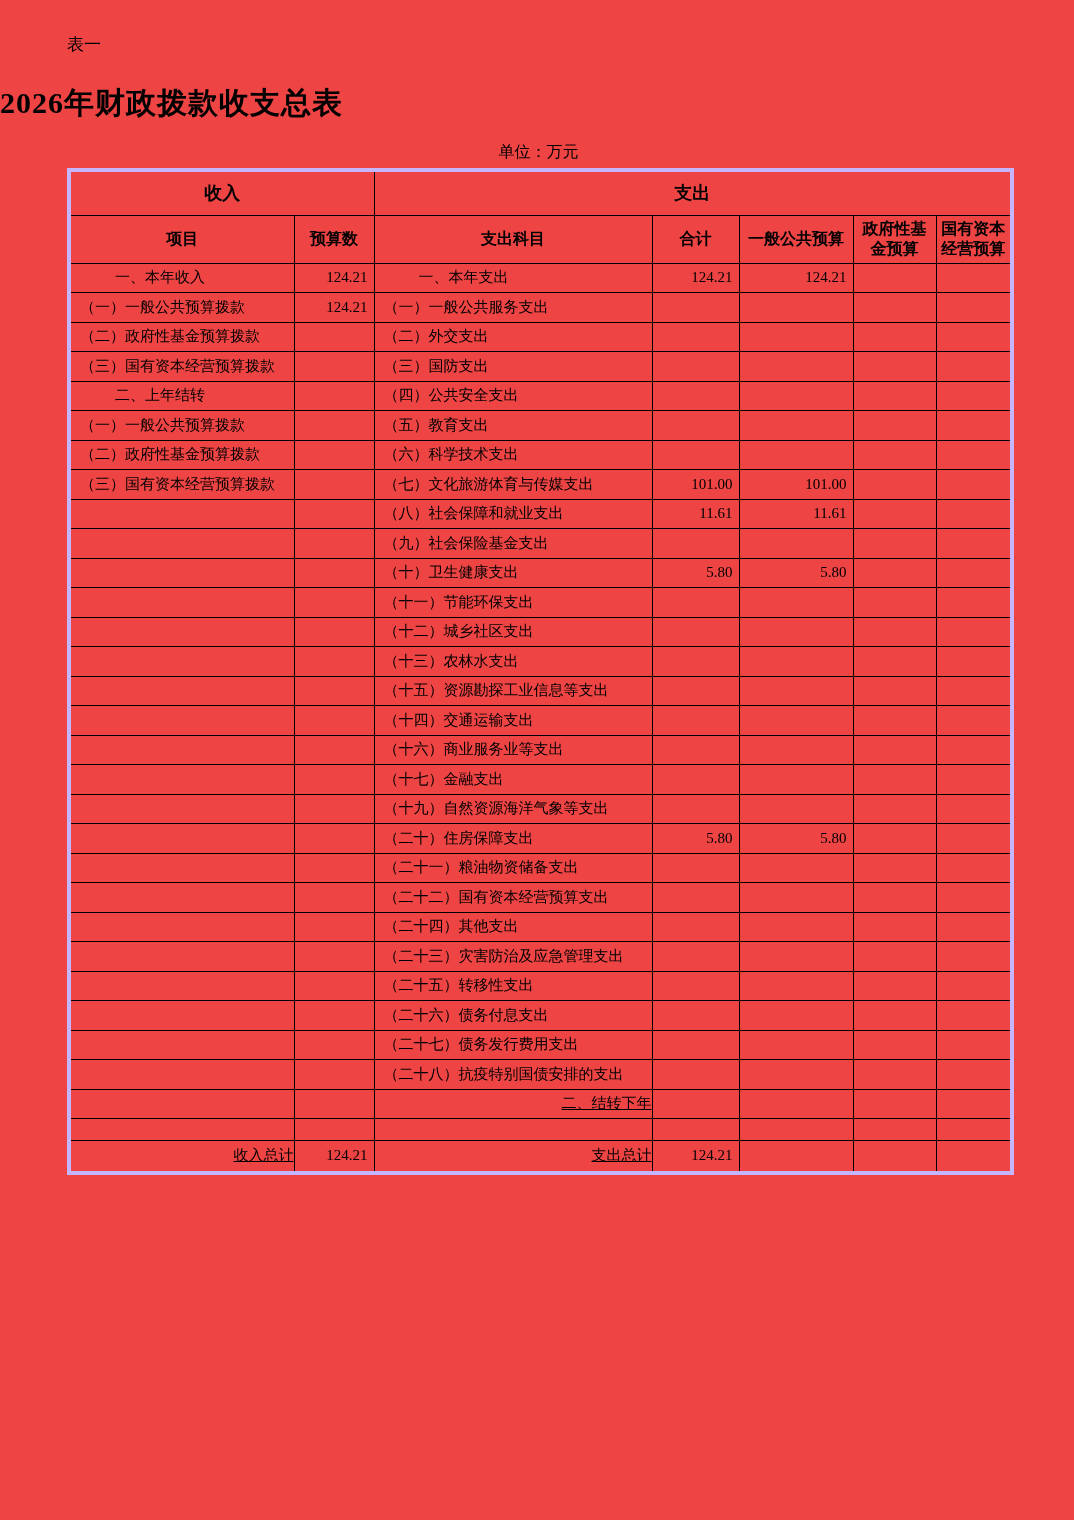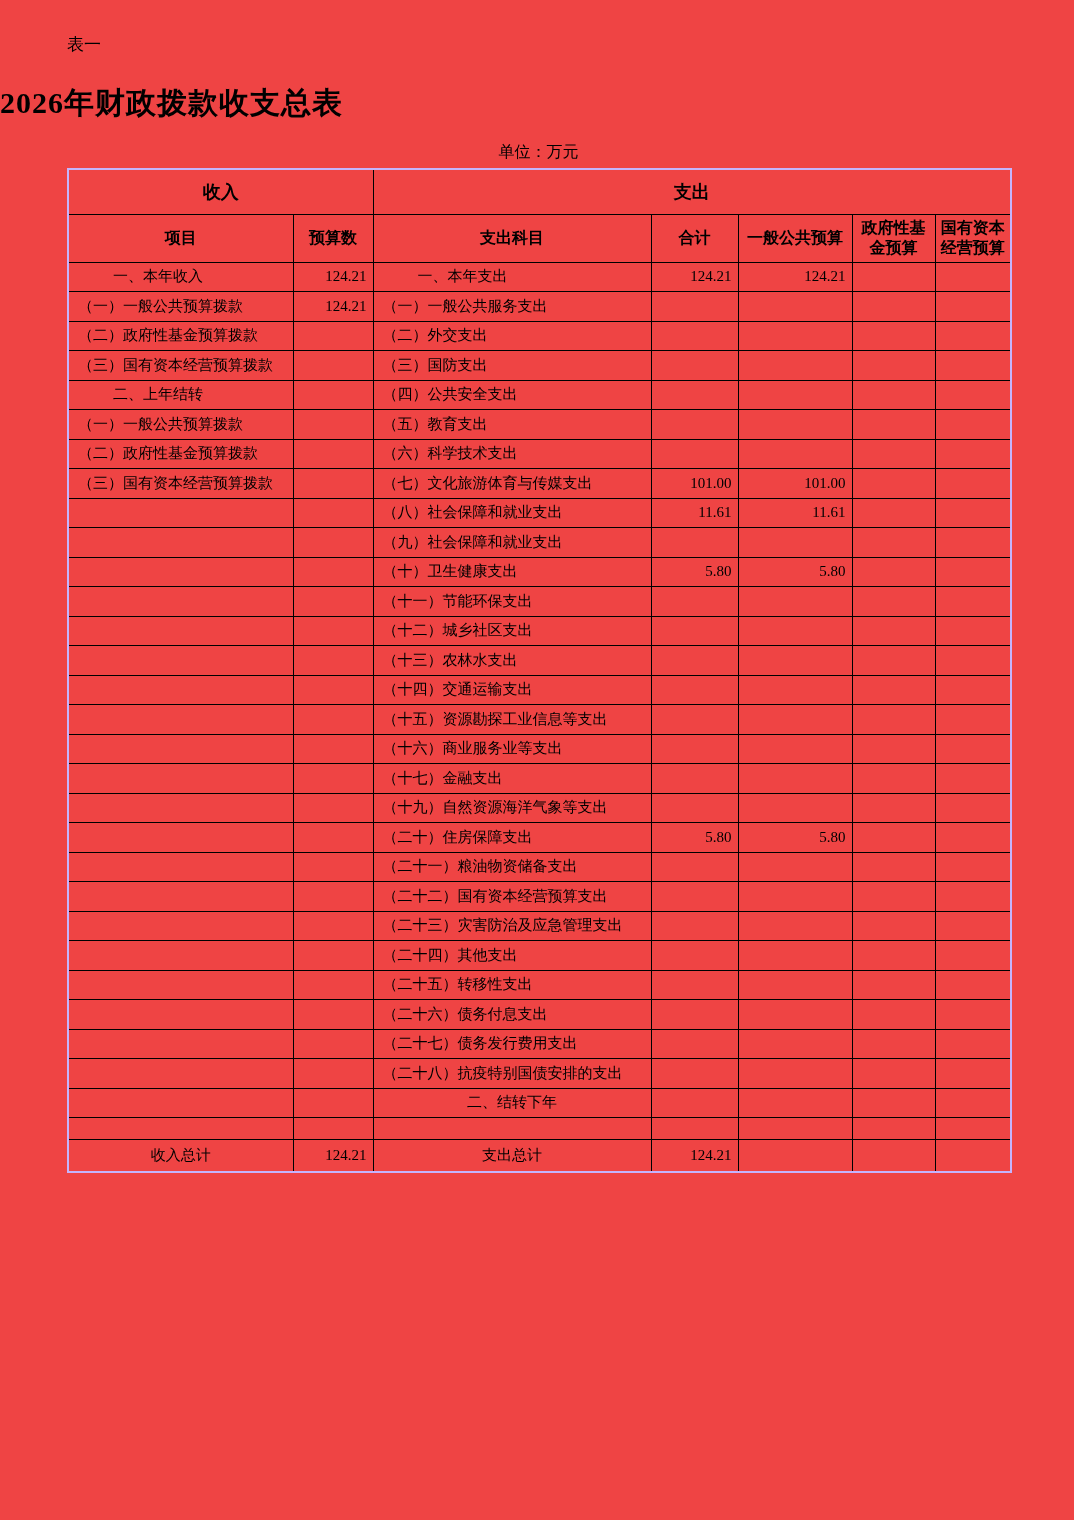--- a/index.html
+++ b/index.html
@@ -38,21 +38,21 @@
     font-size: 16px;
   }
 
   table.budget-table {
     position: absolute;
     left: 67px;
     top: 168px;
     width: 943px;
     border-collapse: collapse;
     table-layout: fixed;
-    border: 2px solid #c4b5fd;
+    border: 4px solid #c4b5fd;
   }
   .budget-table th, .budget-table td {
     border: 1px solid #000;
     overflow: hidden;
     vertical-align: middle;
   }
   thead tr.group-row th {
     height: 45px;
     font-size: 18px;
     font-weight: bold;
@@ -73,21 +73,21 @@
     height: 29.5px;
     font-size: 15px;
   }
   tbody tr.short-row td { height: 22px; }
   tbody tr.total-row td { height: 32px; }
 
   td.c-text { text-align: left; }
   td.c-num  { text-align: right; padding-right: 6px; }
   td.lv-head   { padding-left: 44px; }
   td.lv-item   { padding-left: 9px; }
-  td.lv-center { text-align: center; padding-left: 0; }
+  td.lv-center { text-align: right; padding-left: 0; text-decoration: underline; }
 </style>
 </head>
 <body>
 
 <div class="page">
 
   <div class="table-label">表一</div>
 
   <h1 class="doc-title">2026年财政拨款收支总表</h1>
 
@@ -198,21 +198,21 @@
     <td class="c-num"></td>
     <td class="c-text lv-item">（八）社会保障和就业支出</td>
     <td class="c-num">11.61</td>
     <td class="c-num">11.61</td>
     <td class="c-num"></td>
     <td class="c-num"></td>
   </tr>
         <tr>
     <td class="c-text lv-blank"></td>
     <td class="c-num"></td>
-    <td class="c-text lv-item">（九）社会保障和就业支出</td>
+    <td class="c-text lv-item">（九）社会保险基金支出</td>
     <td class="c-num"></td>
     <td class="c-num"></td>
     <td class="c-num"></td>
     <td class="c-num"></td>
   </tr>
         <tr>
     <td class="c-text lv-blank"></td>
     <td class="c-num"></td>
     <td class="c-text lv-item">（十）卫生健康支出</td>
     <td class="c-num">5.80</td>
@@ -243,30 +243,30 @@
     <td class="c-num"></td>
     <td class="c-text lv-item">（十三）农林水支出</td>
     <td class="c-num"></td>
     <td class="c-num"></td>
     <td class="c-num"></td>
     <td class="c-num"></td>
   </tr>
         <tr>
     <td class="c-text lv-blank"></td>
     <td class="c-num"></td>
+    <td class="c-text lv-item">（十五）资源勘探工业信息等支出</td>
+    <td class="c-num"></td>
+    <td class="c-num"></td>
+    <td class="c-num"></td>
+    <td class="c-num"></td>
+  </tr>
+        <tr>
+    <td class="c-text lv-blank"></td>
+    <td class="c-num"></td>
     <td class="c-text lv-item">（十四）交通运输支出</td>
-    <td class="c-num"></td>
-    <td class="c-num"></td>
-    <td class="c-num"></td>
-    <td class="c-num"></td>
-  </tr>
-        <tr>
-    <td class="c-text lv-blank"></td>
-    <td class="c-num"></td>
-    <td class="c-text lv-item">（十五）资源勘探工业信息等支出</td>
     <td class="c-num"></td>
     <td class="c-num"></td>
     <td class="c-num"></td>
     <td class="c-num"></td>
   </tr>
         <tr>
     <td class="c-text lv-blank"></td>
     <td class="c-num"></td>
     <td class="c-text lv-item">（十六）商业服务业等支出</td>
     <td class="c-num"></td>
@@ -315,30 +315,30 @@
     <td class="c-num"></td>
     <td class="c-text lv-item">（二十二）国有资本经营预算支出</td>
     <td class="c-num"></td>
     <td class="c-num"></td>
     <td class="c-num"></td>
     <td class="c-num"></td>
   </tr>
         <tr>
     <td class="c-text lv-blank"></td>
     <td class="c-num"></td>
+    <td class="c-text lv-item">（二十四）其他支出</td>
+    <td class="c-num"></td>
+    <td class="c-num"></td>
+    <td class="c-num"></td>
+    <td class="c-num"></td>
+  </tr>
+        <tr>
+    <td class="c-text lv-blank"></td>
+    <td class="c-num"></td>
     <td class="c-text lv-item">（二十三）灾害防治及应急管理支出</td>
-    <td class="c-num"></td>
-    <td class="c-num"></td>
-    <td class="c-num"></td>
-    <td class="c-num"></td>
-  </tr>
-        <tr>
-    <td class="c-text lv-blank"></td>
-    <td class="c-num"></td>
-    <td class="c-text lv-item">（二十四）其他支出</td>
     <td class="c-num"></td>
     <td class="c-num"></td>
     <td class="c-num"></td>
     <td class="c-num"></td>
   </tr>
         <tr>
     <td class="c-text lv-blank"></td>
     <td class="c-num"></td>
     <td class="c-text lv-item">（二十五）转移性支出</td>
     <td class="c-num"></td>

